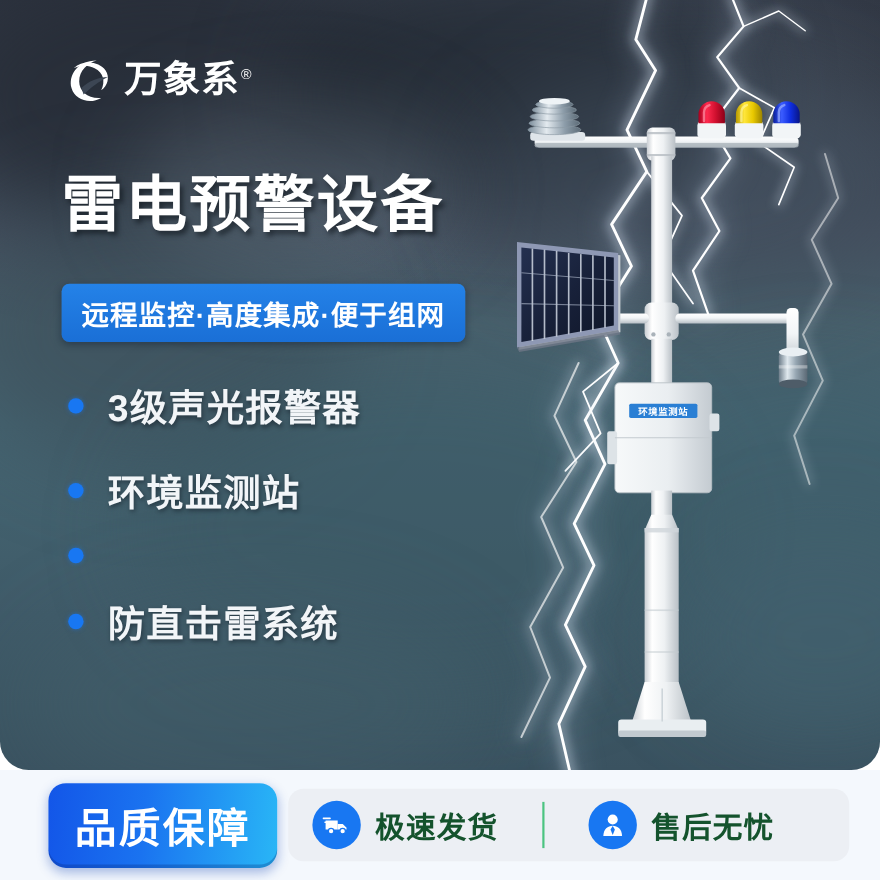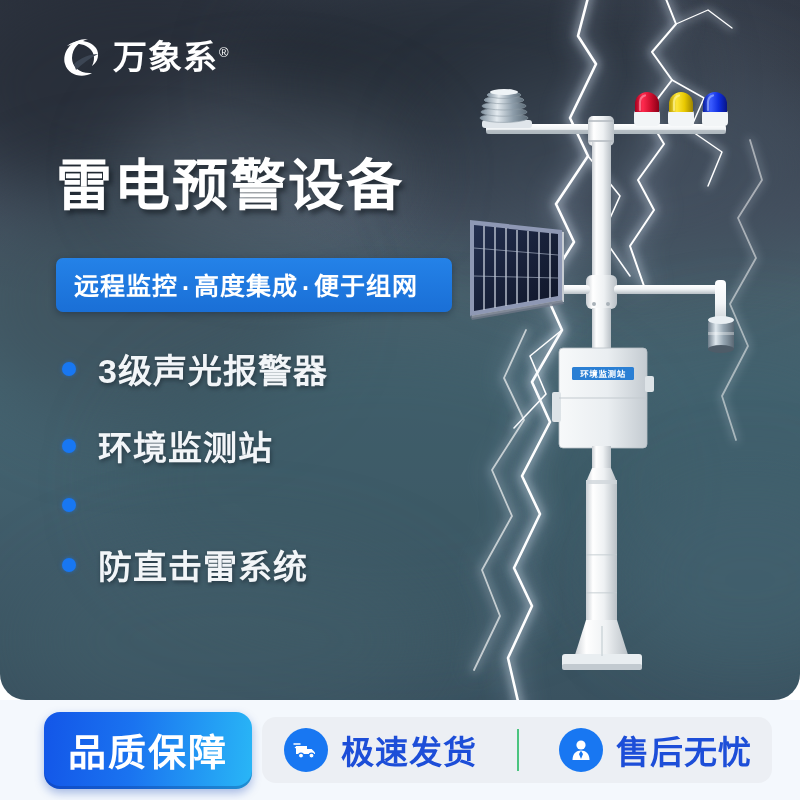--- a/index.html
+++ b/index.html
@@ -46,21 +46,21 @@
 
   
   .bolt{position:absolute;pointer-events:none;}
   .bolt svg{display:block;overflow:visible;}
   .bolt .core{stroke:#ffffff;fill:none;stroke-linecap:round;stroke-linejoin:round;}
   .bolt .glow{stroke:rgba(214,226,240,.55);fill:none;stroke-linecap:round;stroke-linejoin:round;filter:blur(5px);}
   .bolt .halo{stroke:rgba(178,198,222,.28);fill:none;stroke-linecap:round;stroke-linejoin:round;filter:blur(13px);}
 
   
   .logo{
-    position:absolute;left:58px;top:34px;
+    position:absolute;left:58px;top:50px;
     display:flex;align-items:center;gap:9px;
   }
   .logo-mark{width:46px;height:46px;flex:0 0 auto;}
   .logo-text{
     color:#ffffff;font-size:34px;font-weight:bold;
     letter-spacing:1px;line-height:1;position:relative;
     white-space:nowrap;
   }
   .logo-r{
     font-size:13px;vertical-align:super;font-weight:normal;
@@ -75,25 +75,24 @@
     white-space:nowrap;
     text-shadow:3px 4px 5px rgba(10,14,20,.55);
   }
 
   .subbar{
     position:absolute;left:56px;top:258px;
     background:linear-gradient(180deg,#2482e8 0%,#1a6fd6 100%);
     color:#ffffff;
     font-size:25px;font-weight:bold;
     letter-spacing:1px;
-    padding:8px 34px 9px 18px;
+    padding:8px 18px 9px 18px;
     border-radius:7px;
     white-space:nowrap;
     box-shadow:0 2px 7px rgba(8,20,40,.35);
-    font-family:Liberation Mono, monospace;
   }
 
   .features{
     position:absolute;left:62px;top:344px;
     display:flex;flex-direction:column;gap:28px;
   }
   .feature{display:flex;align-items:center;gap:22px;}
   .dot{
     width:14px;height:14px;border-radius:50%;
     background:#1877f2;flex:0 0 auto;
@@ -137,21 +136,21 @@
     padding-left:22px;
     gap:14px;
   }
   .svc{display:flex;align-items:center;gap:13px;}
   .svc-icon{
     width:44px;height:44px;border-radius:50%;
     background:#1877f2;flex:0 0 auto;
     display:flex;align-items:center;justify-content:center;
   }
   .svc-label{
-    color:#1d4ed8;font-size:33px;font-weight:bold;
+    color:#14532d;font-size:27px;font-weight:bold;
     letter-spacing:1px;white-space:nowrap;
   }
   .divider{
     width:2px;height:42px;background:#15b55a;opacity:.75;
     margin:0 26px;flex:0 0 auto;
   }
 </style>
 </head>
 <body>
 

